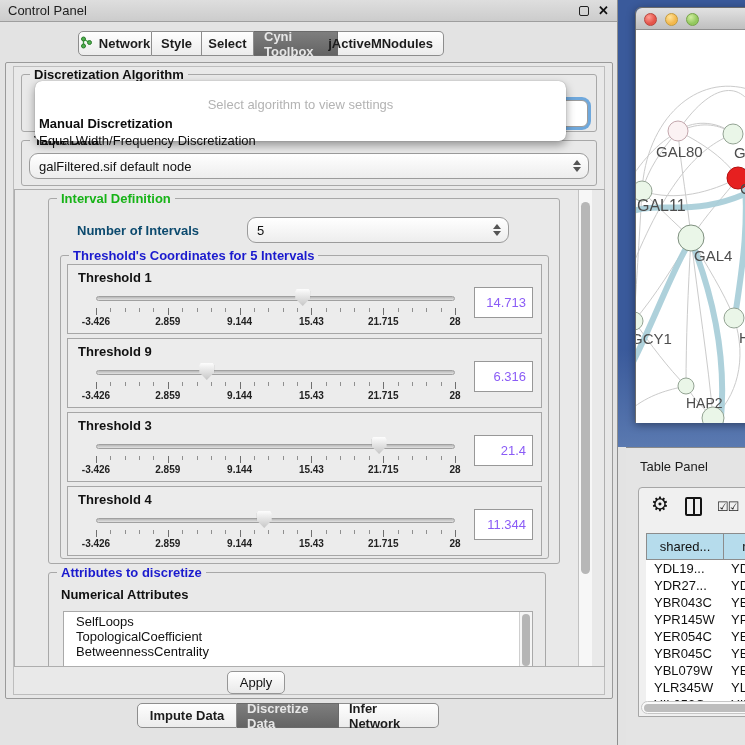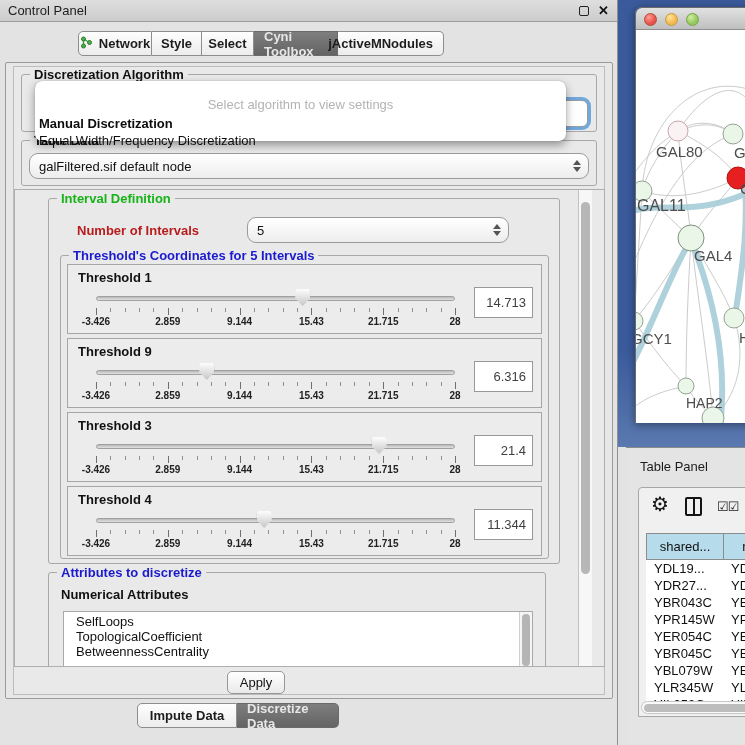--- a/index.html
+++ b/index.html
@@ -59,41 +59,41 @@
   .popup .opt.bold { font-weight:bold; }
 
   
   .scrollpane { position:absolute; left:14px; top:189px; width:591px; height:478px;
     border:1px solid #aeaeae; background:#e9e9e9; overflow:hidden; }
   .v-scrollbar { position:absolute; left:563px; top:0; width:14px; height:476px;
     background:#f7f7f7; border-left:1px solid #c2c2c2; }
   .v-thumb { position:absolute; left:2px; width:9px; background:#b7b7b7; border-radius:5px; }
 
   .interval-group { left:33px; top:8px; width:512px; height:366px;padding-left:23px; }
-  .noi-label { position:absolute; left:28px; top:24px; font-size:13px; font-weight:bold; color:#b91c1c; }
+  .noi-label { position:absolute; left:28px; top:24px; font-size:13px; font-weight:bold; color:#0c4a6e; }
   .noi-combo { left:198px; top:18px; width:262px; height:26px; }
 
   .thr-group { left:11px; top:56px; width:489px; height:304px;text-decoration:underline; }
   .thr-panel { position:absolute; left:6px; width:475px; height:70px; border:1px solid #a6a6a6; background:#ececec; }
   .thr-label { position:absolute; left:10px; top:5px; font-size:13px; font-weight:bold; color:#111; }
   .slider-zone { position:absolute; left:28px; top:0; width:359px; height:70px; }
   .track { position:absolute; left:0; top:31px; width:359px; height:5px; border:1px solid #a0a0a0;
     border-radius:3px; background:linear-gradient(#b8b8b8,#e2e2e2); }
   .ticks-minor { position:absolute; left:0; top:43px; width:360px; height:4px;
     background:repeating-linear-gradient(to right,#8f8f8f 0,#8f8f8f 1px,transparent 1px,transparent 14.36px); }
   .ticks-major { position:absolute; left:0; top:43px; width:360px; height:7px;
     background:repeating-linear-gradient(to right,#6f6f6f 0,#6f6f6f 1px,transparent 1px,transparent 71.8px); }
   .tick-labels { position:absolute; left:0; top:51px; width:359px; height:12px; }
   .tick-labels span { position:absolute; transform:translateX(-50%); font-size:10px; font-weight:bold; color:#222; white-space:nowrap; }
   .thr-handle { position:absolute; top:24px; width:15px; height:17px;
     background:linear-gradient(#fdfdfd 0%,#dcdcdc 60%,#c6c6c6 100%);
     clip-path:polygon(10% 0,90% 0,100% 14%,100% 55%,50% 100%,0 55%,0 14%);
     filter:drop-shadow(0 0 1px #7e7e7e); }
   .thr-value { position:absolute; left:406px; top:22px; width:59px; height:31px; background:#fff;
-    border:1px solid #989898; font-size:13px; color:#404040; text-align:right;
+    border:1px solid #989898; font-size:13px; color:#8b5cf6; text-align:right;
     padding:0 6px; line-height:29px; }
 
   .attr-group { left:33px; top:382px; width:498px; height:110px; }
   .attr-label { position:absolute; left:12px; top:14px; font-size:13px; font-weight:bold; color:#111; }
   .attr-list { position:absolute; left:14px; top:38px; width:470px; height:66px; background:#fff;
     border:1px solid #a9a9a9; overflow:hidden; padding:2px 5px; }
   .attr-list .item { font-size:13px; line-height:15px; padding:0 7px; color:#111; white-space:nowrap; }
   .list-scrollbar { position:absolute; right:0; top:0; width:13px; height:100%;
     background:#f5f5f5; border-left:1px solid #cfcfcf; }
   .list-thumb { position:absolute; left:2px; top:2px; width:8px; height:52px; background:#b5b5b5; border-radius:4px; }
@@ -322,20 +322,23 @@
 
   <button class="apply-btn">Apply</button>
 
   <div class="seg-bar" style="left:137px; top:703px;">
     <div class="seg" style="width:100px;">
       <span>Impute Data</span>
     </div>
     <div class="seg sel" style="width:102px;">
       <span>Discretize Data</span>
     </div>
+    <div class="seg" style="width:100px;">
+      <span>Infer Network</span>
+    </div>
   </div>
 </div>
 
 <div class="right-region">
   <div class="blue-bg"></div>
 
   <div class="mac-window">
     <div class="mw-titlebar">
       <span class="light red"></span>
       <span class="light yellow"></span>

